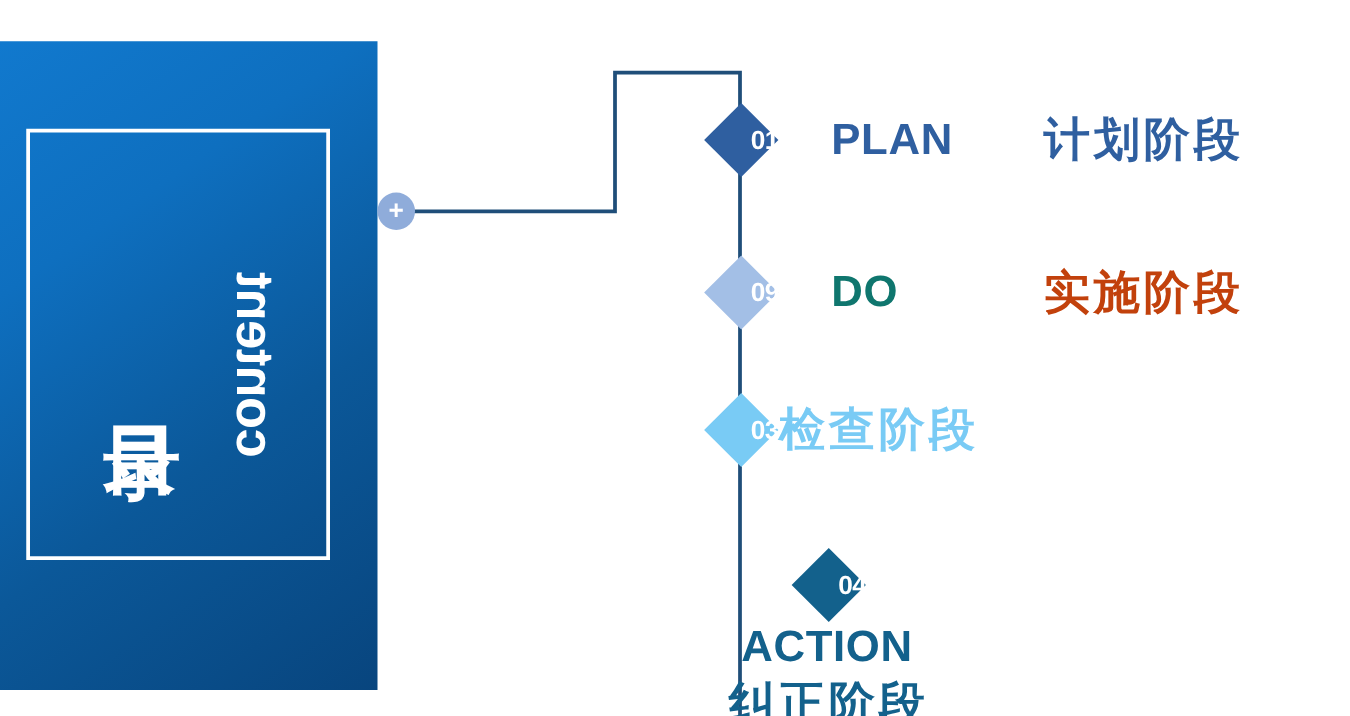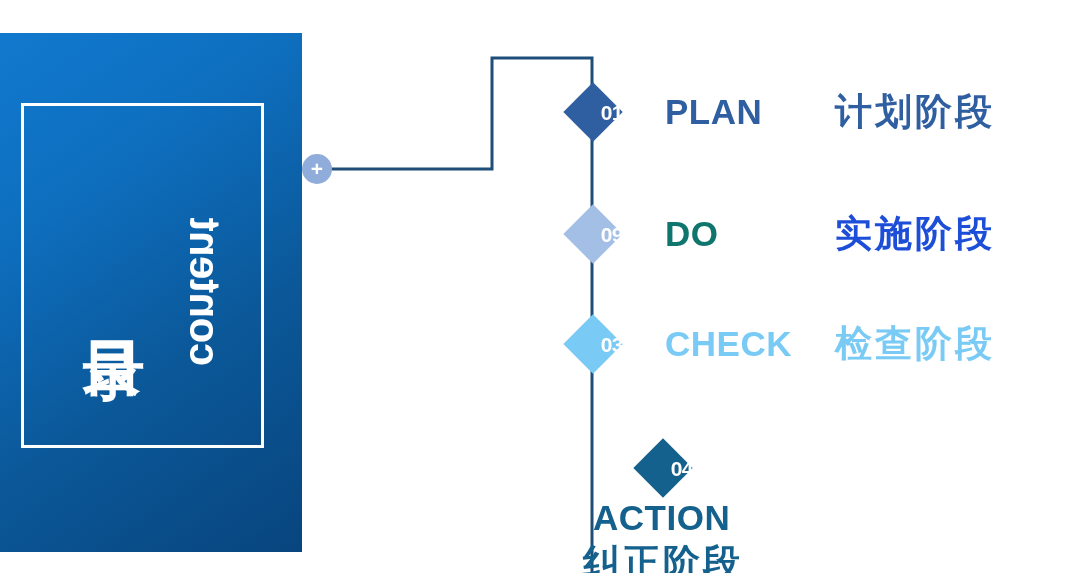--- a/index.html
+++ b/index.html
@@ -179,29 +179,28 @@
     <span class="stage-en" style="color:#2F5FA0; width:170px;">PLAN</span>
     <span class="stage-cn" style="color:#2F5FA0;">计划阶段</span>
   </div>
 
   <div class="stage-row" style="top:192px;">
     <div class="stage-diamond">
       <span class="diamond-shape" style="background:#A3BFE6;"></span>
       <span class="stage-number">09</span>
     </div>
     <span class="stage-en" style="color:#0f766e; width:170px;">DO</span>
-    <span class="stage-cn" style="color:#1d4ed8;">实施阶段</span>
+    <span class="stage-cn" style="color:#c2410c;">实施阶段</span>
   </div>
 
   <div class="stage-row" style="top:302px;">
     <div class="stage-diamond">
       <span class="diamond-shape" style="background:#79CBF5;"></span>
       <span class="stage-number">03</span>
     </div>
-    <span class="stage-en" style="color:#79CBF5; width:170px;">CHECK</span>
     <span class="stage-cn" style="color:#79CBF5;">检查阶段</span>
   </div>
 
   <div class="stage-row" style="top:438px;flex-direction:column;">
     <div class="stage-diamond">
       <span class="diamond-shape" style="background:#13618C;"></span>
       <span class="stage-number">04</span>
     </div>
     <span class="stage-en" style="color:#13618C; width:170px;">ACTION</span>
     <span class="stage-cn" style="color:#13618C;margin-left:12px;">纠正阶段</span>

